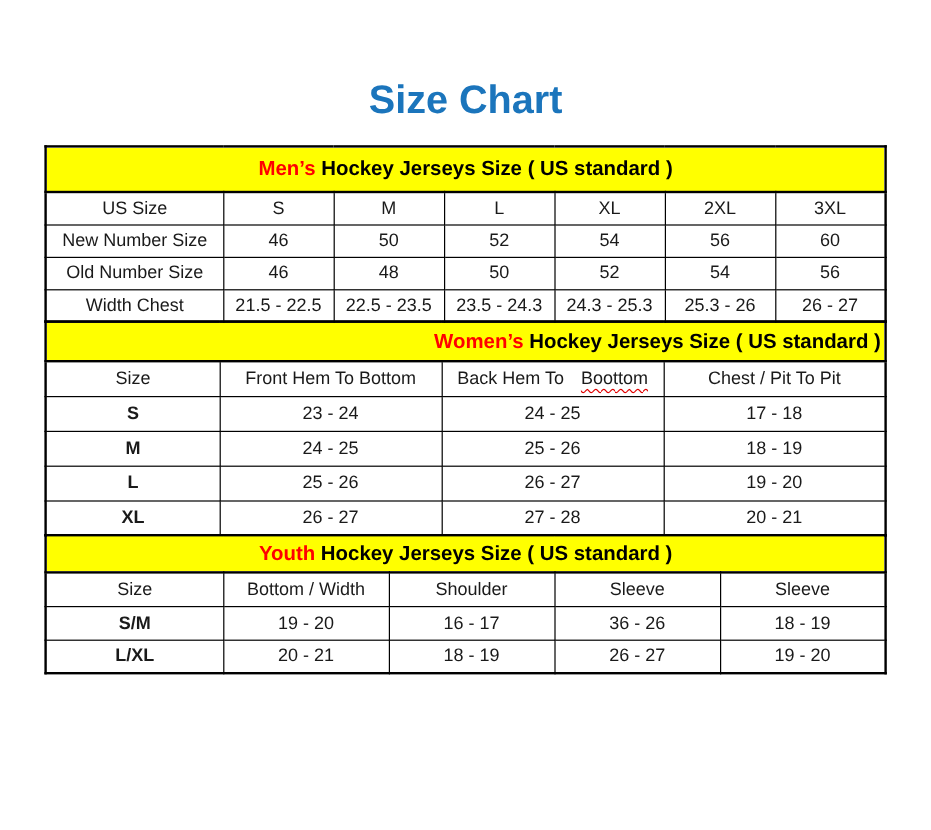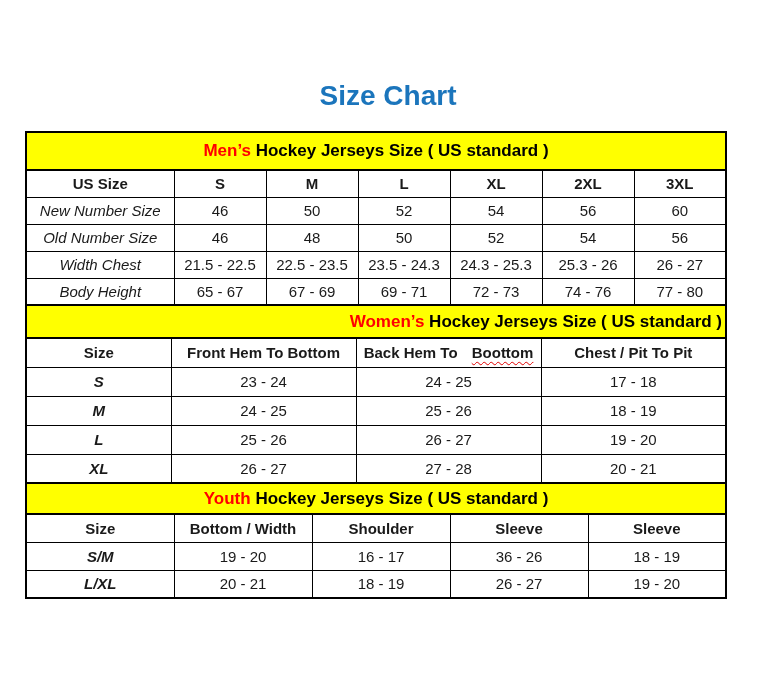--- a/index.html
+++ b/index.html
@@ -19,31 +19,31 @@
     color: var(--text);
   }
   .canvas {
     position: relative;
     width: 776px;
     height: 692px;
     overflow: hidden;
     background: var(--background);
   }
   .page-title {
-    margin: 16px;
+    margin: 0;
     padding-top: 64px;
     text-align: center;
-    font-size: 28px;
+    font-size: 33px;
     font-weight: bold;
     letter-spacing: 0px;
     color: var(--title-blue);
   }
   .tables {
     width: 716px;
-    margin: 19px 0 0 25px;
+    margin: 19px 0 0 37px;
   }
   table.size-table {
     border-collapse: collapse;
     table-layout: fixed;
     width: 700px;
     border: 2px solid var(--table-border);
   }
   table.size-table + table.size-table { margin-top: -2px; }
   .size-table th, .size-table td {
     border: 1px solid var(--table-border);
@@ -61,22 +61,22 @@
     height: 38px;
     font-size: 17px;
     font-weight: bold;
     color: #000000;
   }
   .womens td, .womens th:not(.section-header) { height: 29px; }
   .youth td, .youth th:not(.section-header) { height: 28px; }
   .youth th.section-header { height: 31px; text-align: center; }
   .womens th.section-header { height: 33px; text-align: right; }
   .section-header .accent { color: var(--accent-red); }
-  .col-head th { font-weight: bold; }
-  td.row-label { font-weight: bold; font-style: italic; }
+  .col-head th { font-weight: normal; }
+  td.row-label { font-weight: bold; }
   .mens td.row-label { font-weight: normal; }
   .misspelled {
     text-decoration: underline;
     text-decoration-style: wavy;
     text-decoration-color: var(--spellcheck-red);
     text-decoration-thickness: 1px;
     text-underline-offset: 3px;
     padding-left: 10px;
   }
 </style>
@@ -135,29 +135,20 @@
         </tr>
         <tr>
           <td class="row-label">Width Chest</td>
           <td>21.5 - 22.5</td>
           <td>22.5 - 23.5</td>
           <td>23.5 - 24.3</td>
           <td>24.3 - 25.3</td>
           <td>25.3 - 26</td>
           <td>26 - 27</td>
         </tr>
-        <tr>
-          <td class="row-label">Body Height</td>
-          <td>65 - 67</td>
-          <td>67 - 69</td>
-          <td>69 - 71</td>
-          <td>72 - 73</td>
-          <td>74 - 76</td>
-          <td>77 - 80</td>
-        </tr>
       </tbody>
     </table>
 
     <table class="size-table womens">
       <colgroup>
         <col style="width:145px">
           <col style="width:185px">
           <col style="width:185px">
           <col style="width:185px">
       </colgroup>

